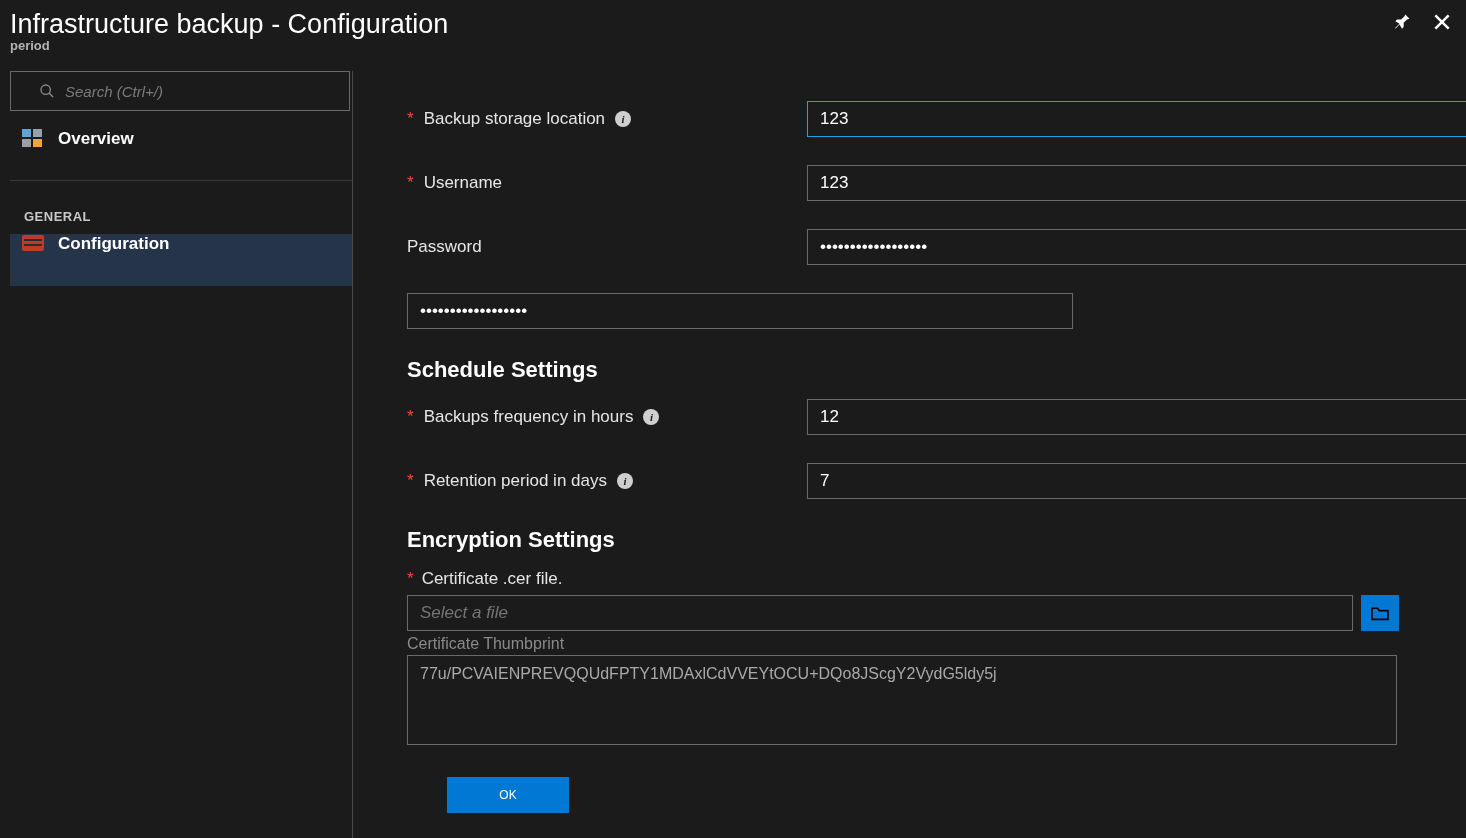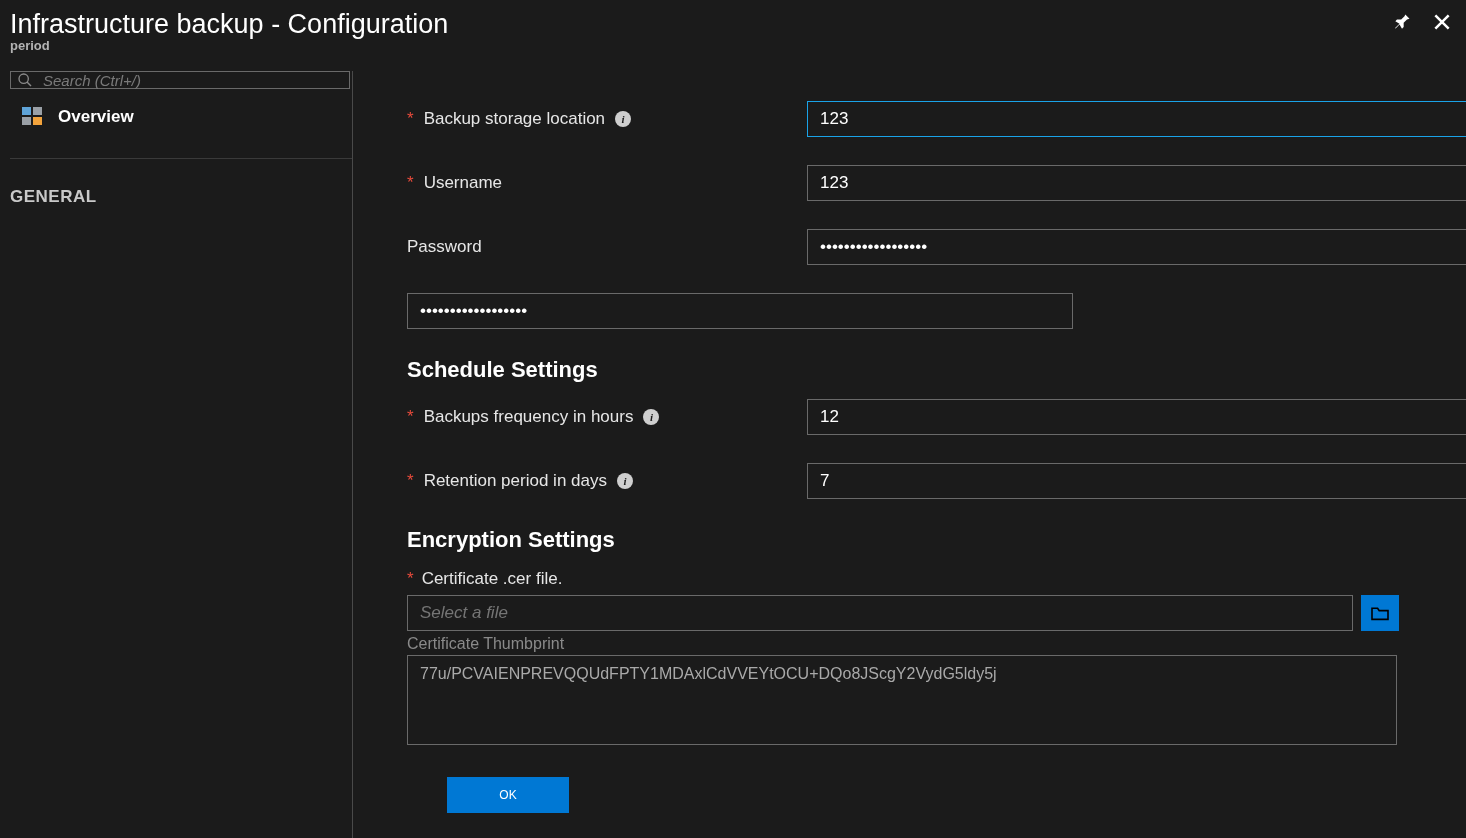--- a/index.html
+++ b/index.html
@@ -46,44 +46,44 @@
     
     .sidebar {
       width: 380px;
       border-right: 1px solid #4a4a4a;
       padding: 0 0 0 10px;
     }
     .search-box {
       display: flex;
       align-items: center;
       width: 340px;
-      height: 18px;
+      height: 40px;
       border: 1px solid #6a6a6a;
       background: #1b1b1b;
-      padding: 0 6px;
+      padding: 0 28px;
       gap: 10px;
     }
     .search-box svg { width: 16px; height: 16px; stroke: #8a8a8a; fill: none; stroke-width: 2; }
     .search-box input {
       flex: 1; border: none; outline: none; background: transparent;
       color: #ccc; font-size: 15px; font-style: italic;
     }
     .search-box input::placeholder { color: #7a7a7a; }
 
     .nav-item {
       display: flex; align-items: flex-start; gap: 14px;
       height: 52px; width: 342px;
       padding: 0 12px; margin-top: 18px;
       border-bottom: 1px solid #3a3a3a;
       cursor: pointer;
       font-size: 17px; font-weight: 600;
     }
     .nav-section-label {
-      font-size: 17px; font-weight: 700; color: #c9c9c9;
-      margin: 28px 0 2px 0; letter-spacing: 0.5px;
+      font-size: 13px; font-weight: 700; color: #c9c9c9;
+      margin: 28px 0 2px 14px; letter-spacing: 0.5px;
     }
     .nav-item.active {
       background: #26344a;
       border-bottom: none;
       margin-top: 10px;
     }
     .nav-icon { width: 22px; height: 18px; display: inline-flex; align-items: center; justify-content: center; }
 
     
     .main {
@@ -205,20 +205,30 @@
             <rect x="11" y="0" width="9" height="8" fill="#9aa0a6"></rect>
             <rect x="0" y="10" width="9" height="8" fill="#9aa0a6"></rect>
             <rect x="11" y="10" width="9" height="8" fill="#f2a33c"></rect>
           </svg>
       </span>
       <span>Overview</span>
     </div>
 
     <div class="nav-section-label">GENERAL</div>
 
+    <div class="nav-item active">
+      <span class="nav-icon">
+        <svg width="22" height="16" viewBox="0 0 22 16">
+            <rect x="0" y="0" width="22" height="16" rx="2" fill="#c0392b"></rect>
+            <rect x="2" y="4" width="18" height="2" fill="#2c2c2c"></rect>
+            <rect x="2" y="9" width="18" height="2" fill="#2c2c2c"></rect>
+          </svg>
+      </span>
+      <span>Configuration</span>
+    </div>
   </div>
 
   <div class="main">
 
     
     <div class="form-row">
       <div class="form-label-col">
         <span class="req">*</span>
         <span>Backup storage location</span>
         <span class="info-icon">i</span>

